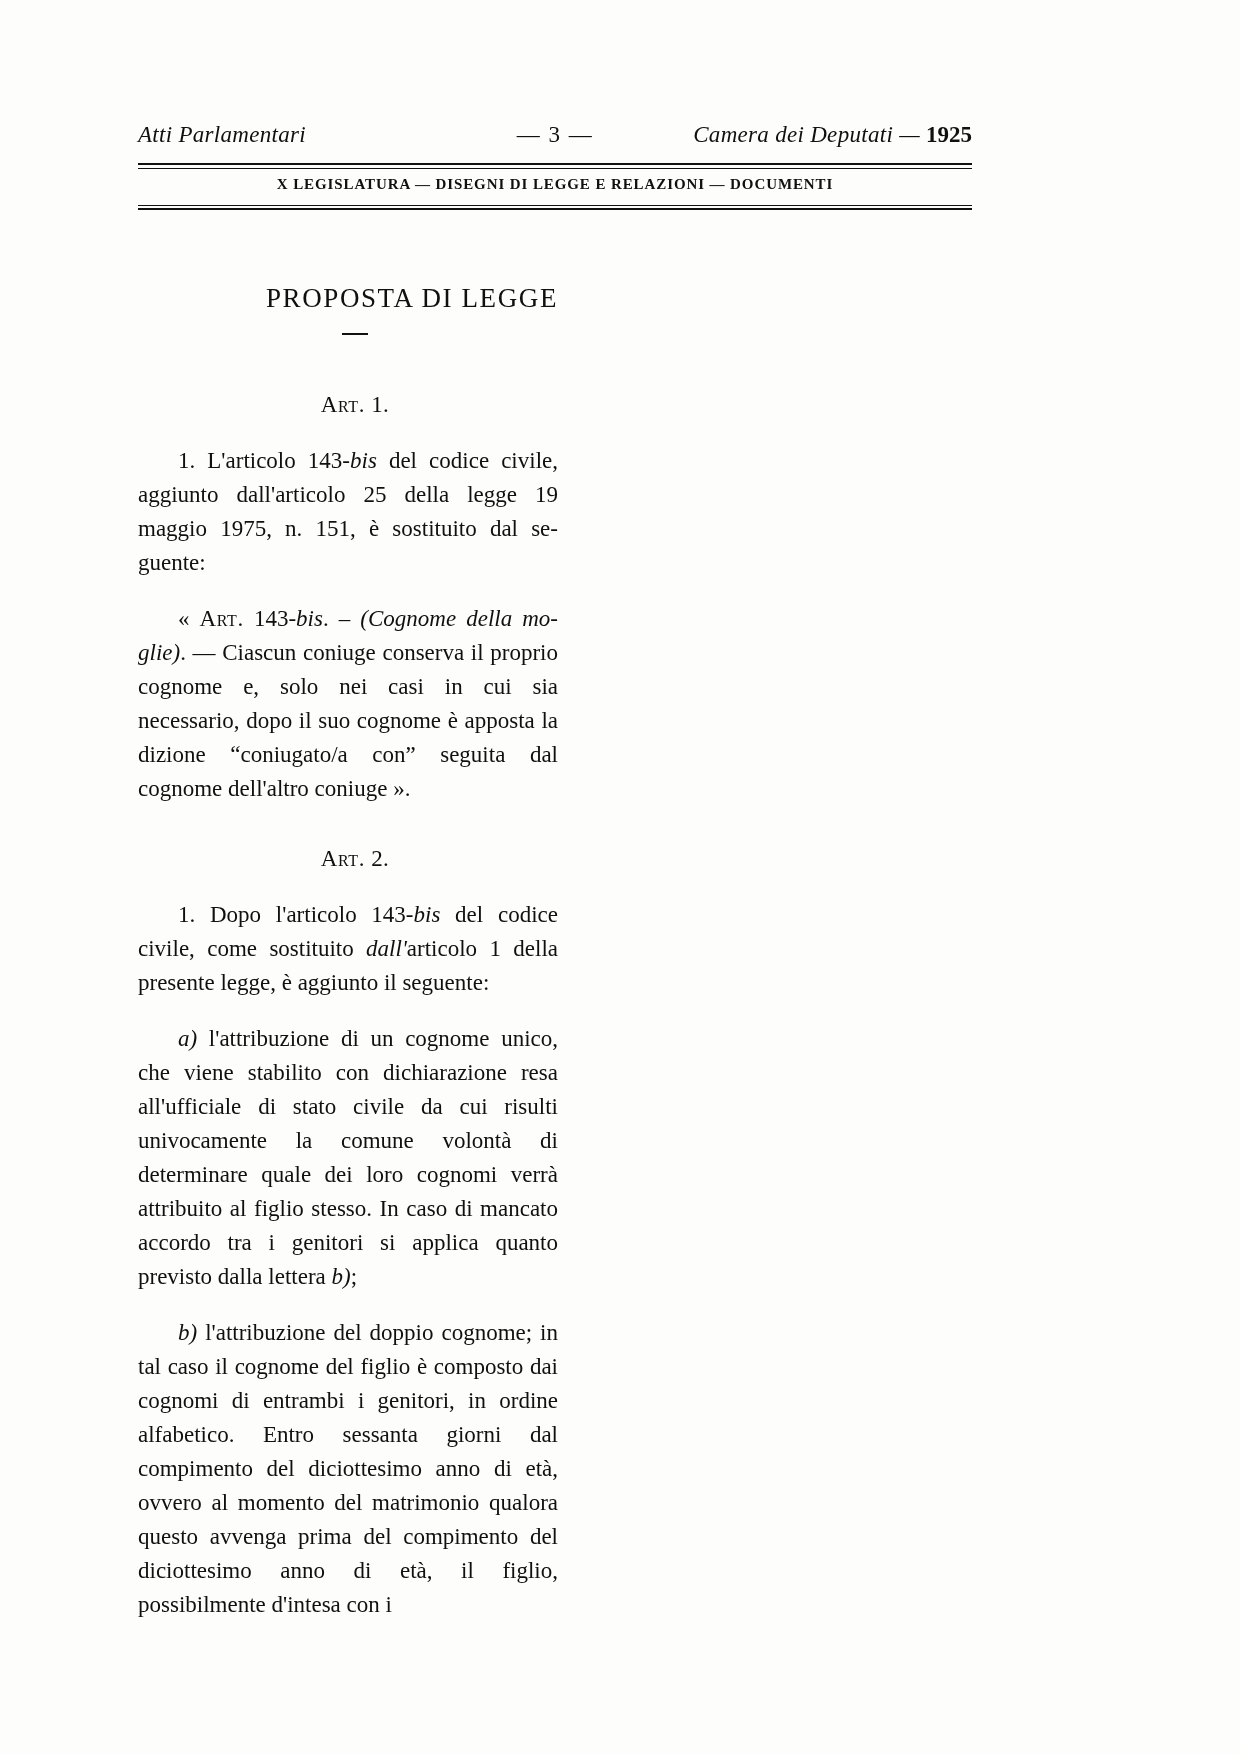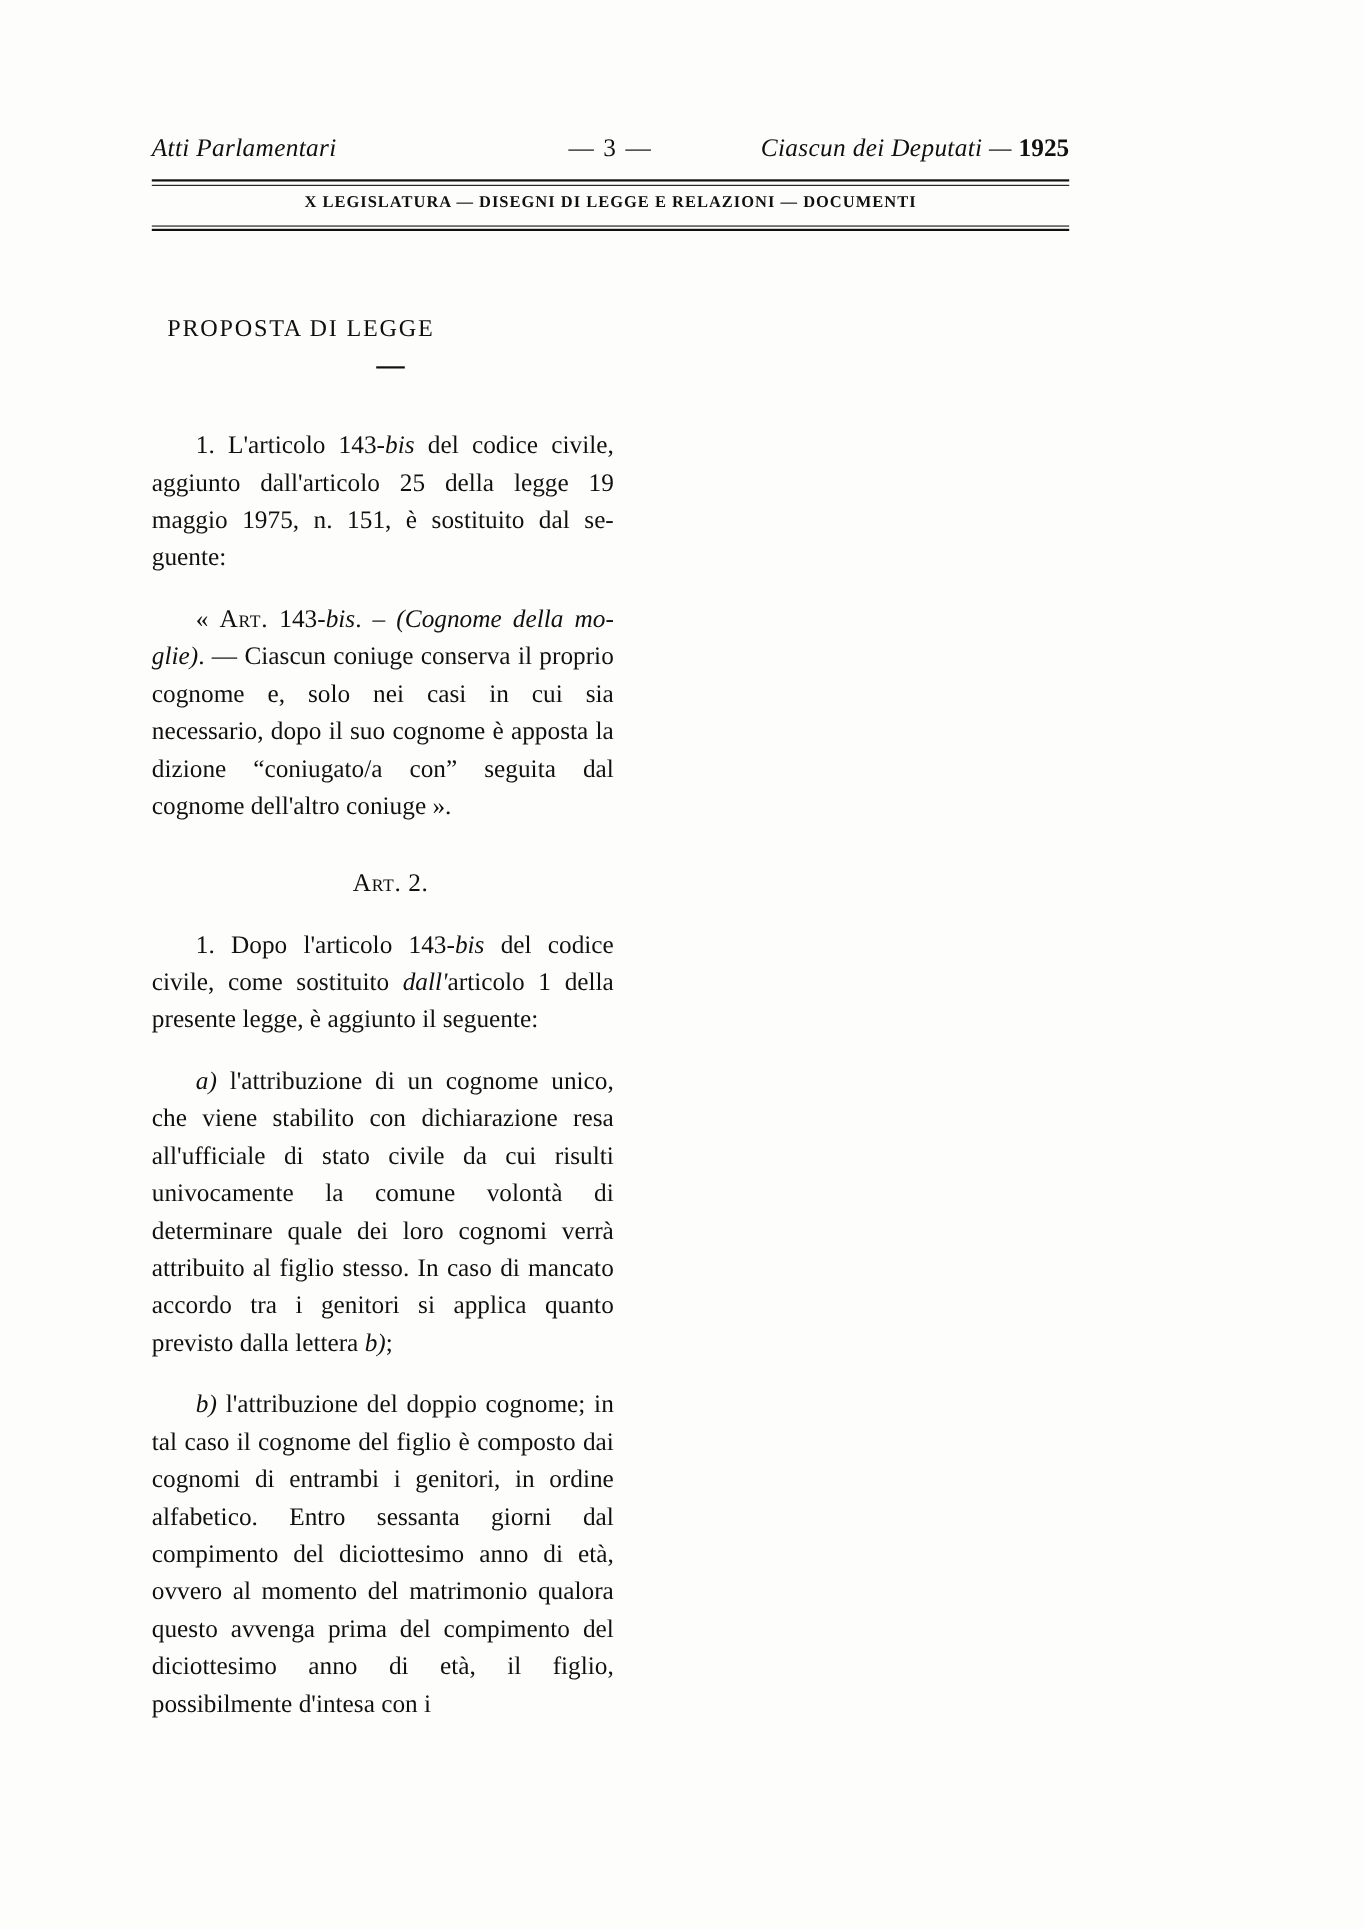--- a/index.html
+++ b/index.html
@@ -88,22 +88,22 @@
     top: 280px;
     width: 420px;
     font-size: 23px;
     line-height: 34px;
     text-align: justify;
     text-justify: inter-word;
     hyphens: manual;
   }
 
   .doc-title {
-    text-align: left;
-    font-size: 22px;
+    text-align: right;
+    font-size: 27px;
     letter-spacing: 1.6px;
     line-height: 36px;
     margin: 0 0 4px 0;
     padding-left: 14px;
   }
   .title-dash {
     text-align: center;
     padding-left: 14px;
     margin: 0 0 52px 0;
     line-height: 16px;
@@ -138,35 +138,39 @@
 </style>
 </head>
 <body>
 
 <div class="page">
 
   <div class="runhead">
     <div class="runhead-left">Atti Parlamentari</div>
     <div class="runhead-center">— 3 —</div>
     <div class="runhead-right">
-      <span>Ciascun dei Deputati</span>
+      <span>Camera dei Deputati</span>
       <span>—</span>
       <span class="folio">1925</span>
     </div>
   </div>
 
   <div class="rule-top"></div>
   <div class="subhead">X LEGISLATURA — DISEGNI DI LEGGE E RELAZIONI — DOCUMENTI</div>
   <div class="rule-bottom"></div>
 
   <div class="column">
 
     <div class="doc-title">PROPOSTA DI LEGGE</div>
     <div class="title-dash"><span></span></div>
 
+    <div class="art-head">
+      <span class="sc">Art.</span>
+      <span>1.</span>
+    </div>
 
     <p class="para">
       1. L'articolo 143-<i>bis</i> del codice civile, aggiunto dall'articolo 25 della legge 19 maggio 1975, n. 151, è sostituito dal se­guente:
     </p>
 
     <p class="para gap">
       «&nbsp;<span class="sc">Art.</span> 143-<i>bis</i>. – <i>(Cognome della mo­glie)</i>. — Ciascun coniuge conserva il pro­prio cognome e, solo nei casi in cui sia necessario, dopo il suo cognome è appo­sta la dizione “coniugato/a con” seguita dal cognome dell'altro coniuge&nbsp;».
     </p>
 
     <div class="art-spacer-top"></div>

